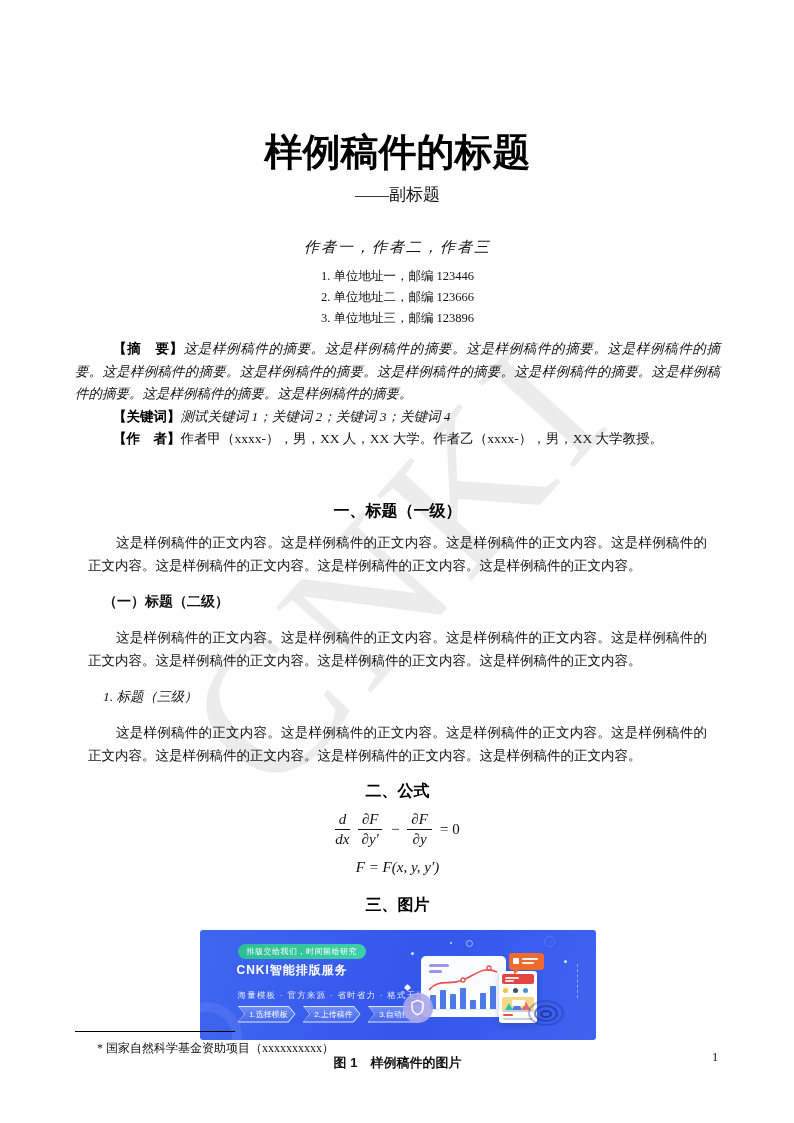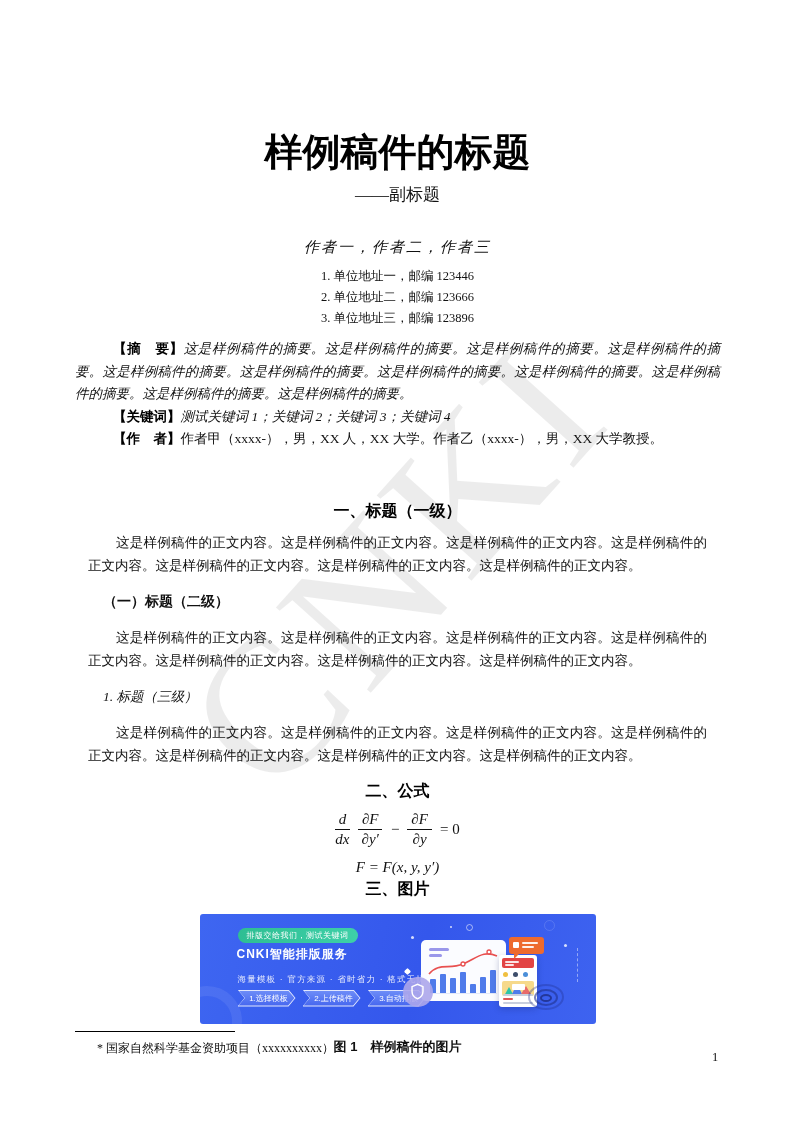--- a/index.html
+++ b/index.html
@@ -49,21 +49,21 @@
   .formula-wrap { margin-top:6px; text-align:center; font-family:"Liberation Serif", serif; }
   .formula-line1 {
     display:flex; justify-content:center; align-items:center; gap:4px;
     font-style:italic; font-size:15px; height:44px;
   }
   .frac { display:inline-flex; flex-direction:column; align-items:center; line-height:17px; }
   .frac .top { padding:0 4px 1px; border-bottom:1.2px solid #111; }
   .frac .bot { padding:1px 4px 0; }
   .formula-op { padding:0 4px; font-style:normal; }
   .formula-line2 { margin-top:4px; font-style:italic; font-size:15px; line-height:22px; }
-  .sec3 { margin-top:0;text-align:center; }
+  .sec3 { margin-top:16px;text-align:center; }
   
   .banner {
     position:relative; width:396px; height:110px; margin:14px auto 0;
     background:linear-gradient(105deg,#3E66F1 0%, #3457EC 55%, #3E63F0 100%);
     border-radius:3px; overflow:hidden;
   }
   .banner-badge {
     position:absolute; left:38px; top:14px; height:15px; line-height:15px;
     padding:0 9px; border-radius:8px;
     background:linear-gradient(90deg,#2EBE93,#3ED0A8);
@@ -198,21 +198,21 @@
         <span class="formula-op">= 0</span>
       </div>
       <div class="formula-line2">F = F(x, y, y′)</div>
     </div>
 
     <h2 class="sec-heading sec3">三、图片</h2>
 
     <div class="banner">
       <div class="big-arc" style="left:-28px; top:72px; width:70px; height:70px;"></div>
 
-      <div class="banner-badge">排版交给我们，测试关键词</div>
+      <div class="banner-badge">排版交给我们，时间留给研究</div>
       <div class="banner-title">CNKI智能排版服务</div>
       <div class="banner-tagline">海量模板 · 官方来源 · 省时省力 · 格式无忧</div>
 
       <div class="banner-steps">
         <div class="step">
             <div class="step-inner">1.选择模板</div>
           </div>
         <div class="step">
             <div class="step-inner">2.上传稿件</div>
           </div>

